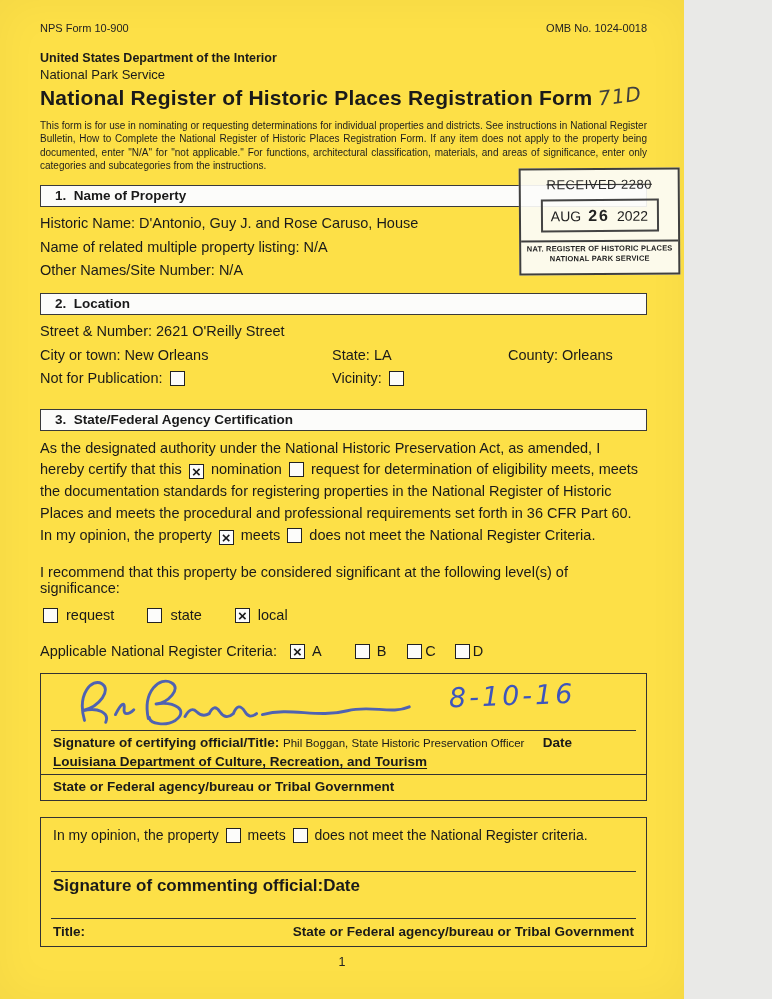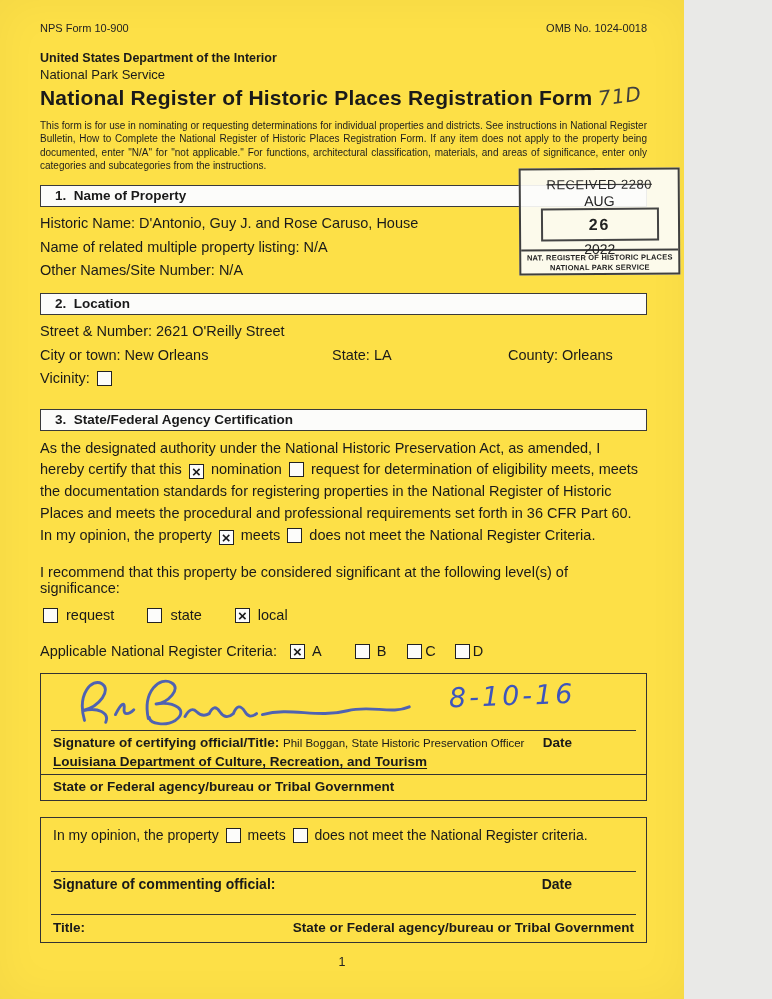--- a/index.html
+++ b/index.html
@@ -52,22 +52,22 @@
   }
 
   
   .stamp{
     position:absolute;left:519px;top:168px;width:161px;height:107px;
     border:2px solid #3f3f3f;transform:rotate(-.4deg);
     background:rgba(252,252,250,.92);box-sizing:border-box;
   }
   .stamp-received{text-align:center;font-size:13px;letter-spacing:.5px;margin-top:7px;text-decoration:line-through;color:#2a2a2a;}
   .stamp-datebox{
-    width:118px;height:33px;border:2px solid #444;margin:16px auto 0;box-sizing:border-box;
-    display:flex;align-items:center;justify-content:center;gap:7px;font-size:14px;color:#222;flex-direction:column;
+    width:118px;height:33px;border:2px solid #444;margin:7px auto 0;box-sizing:border-box;
+    display:flex;align-items:center;justify-content:center;gap:7px;font-size:14px;color:#222;
   }
   .stamp-day{font-weight:bold;font-size:16px;letter-spacing:2px;}
   .stamp-org{
     border-top:2px solid #3f3f3f;margin-top:8px;padding:2px 2px 0;
     text-align:center;font-size:7.5px;font-weight:bold;line-height:1.3;letter-spacing:.2px;color:#222;
   }
 
   
   .cert-para{font-size:14.5px;line-height:1.5;margin-top:7px;}
   .recommend{font-size:14.5px;margin-top:18px;}
@@ -93,21 +93,21 @@
   .date-lab{font-weight:bold;padding-right:62px;}
   .agency-row{padding:2px 12px 5px;font-size:13.5px;font-weight:bold;}
   .agency{text-decoration:underline;text-underline-offset:2px;}
   .bureau-row{border-top:1.3px solid #333;padding:4px 12px 6px;font-weight:bold;font-size:13.5px;}
 
   
   .combox{margin-top:16px;border:1.4px solid #333;}
   .op-row{padding:9px 12px 2px;font-size:14px;}
   .rule{border-bottom:1.3px solid #333;margin:26px 10px 0;}
   .rule2{border-bottom:1.3px solid #333;margin:20px 10px 0;}
-  .cap2{display:flex;justify-content:space-between;padding:4px 12px 2px;font-weight:bold;font-size:14px;}
+  .cap2{display:flex;justify-content:flex-start;padding:4px 12px 2px;font-weight:bold;font-size:17px;}
   .cap2 .date-lab{padding-right:62px;}
   .title-row{display:flex;justify-content:space-between;padding:5px 12px 7px;font-weight:bold;font-size:13.5px;}
 
   .pageno{position:absolute;bottom:30px;left:0;right:0;text-align:center;font-size:12.5px;color:#222;}
 </style>
 </head>
 <body>
 
 <div class="page">
   <div class="content">
@@ -132,20 +132,24 @@
 
     <div class="sec-bar mt12">2.  Location</div>
     <div class="fields">
       <div>Street &amp; Number: 2621 O'Reilly Street</div>
       <div class="row">
         <span class="loc-city">City or town: New Orleans</span>
         <span class="loc-state">State: LA</span>
         <span>County: Orleans</span>
       </div>
       <div class="row">
+        <span class="pub">
+          <span>Not for Publication:</span>
+          <span class="cb"></span>
+        </span>
         <span>
           <span>Vicinity:</span>
           <span class="cb"></span>
         </span>
       </div>
     </div>
 
     <div class="sec-bar mt20">3.  State/Federal Agency Certification</div>
     <div class="cert-para">
       <span>As the designated authority under the National Historic Preservation Act, as amended, I hereby certify that this</span>

